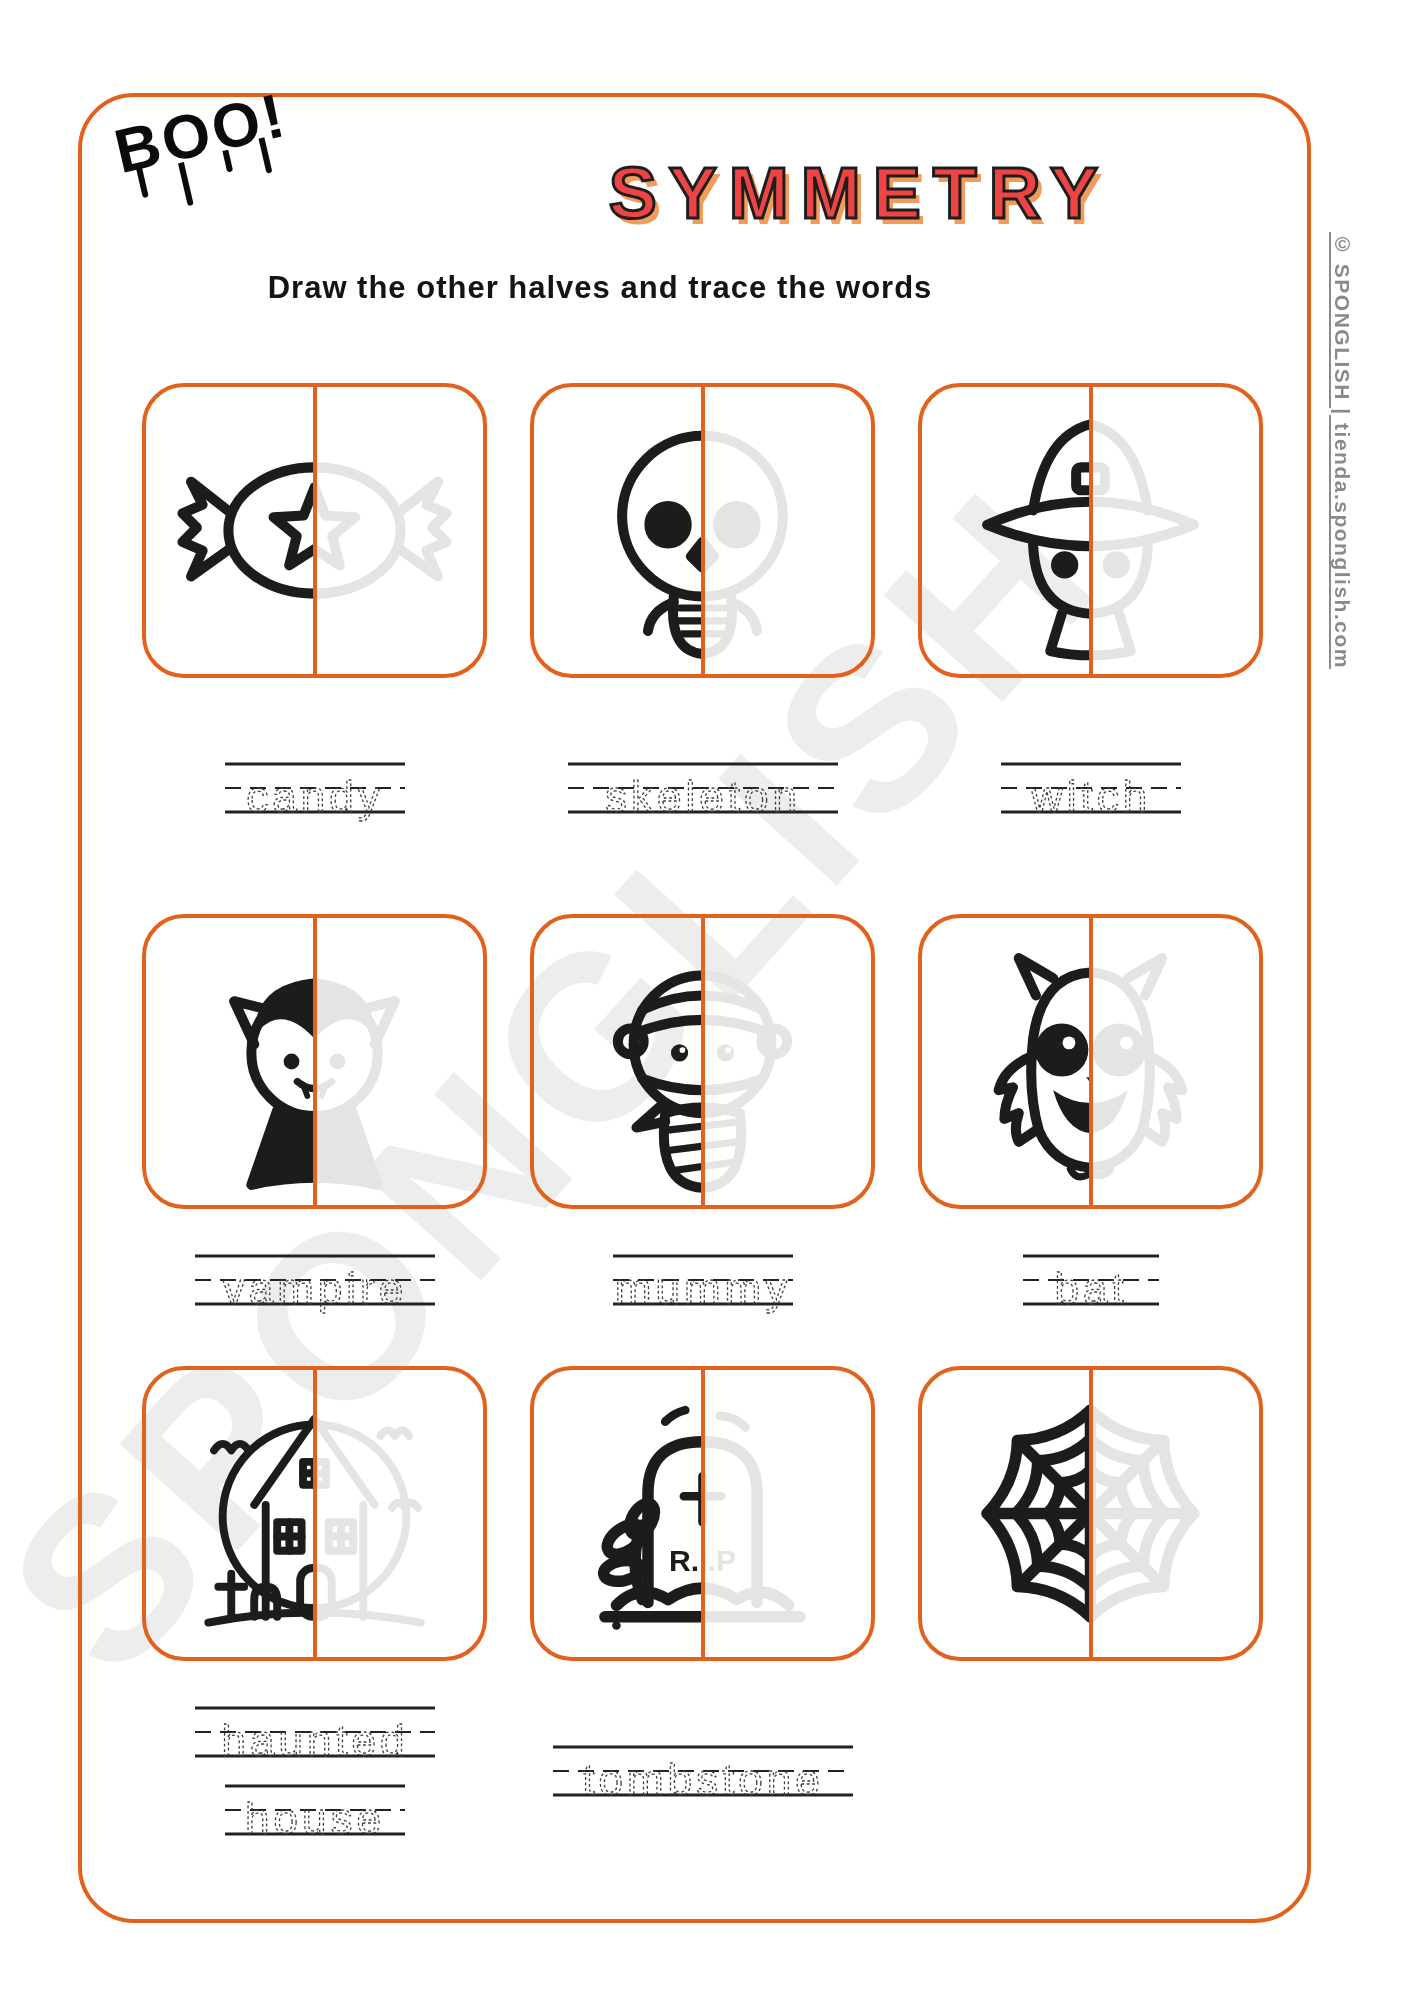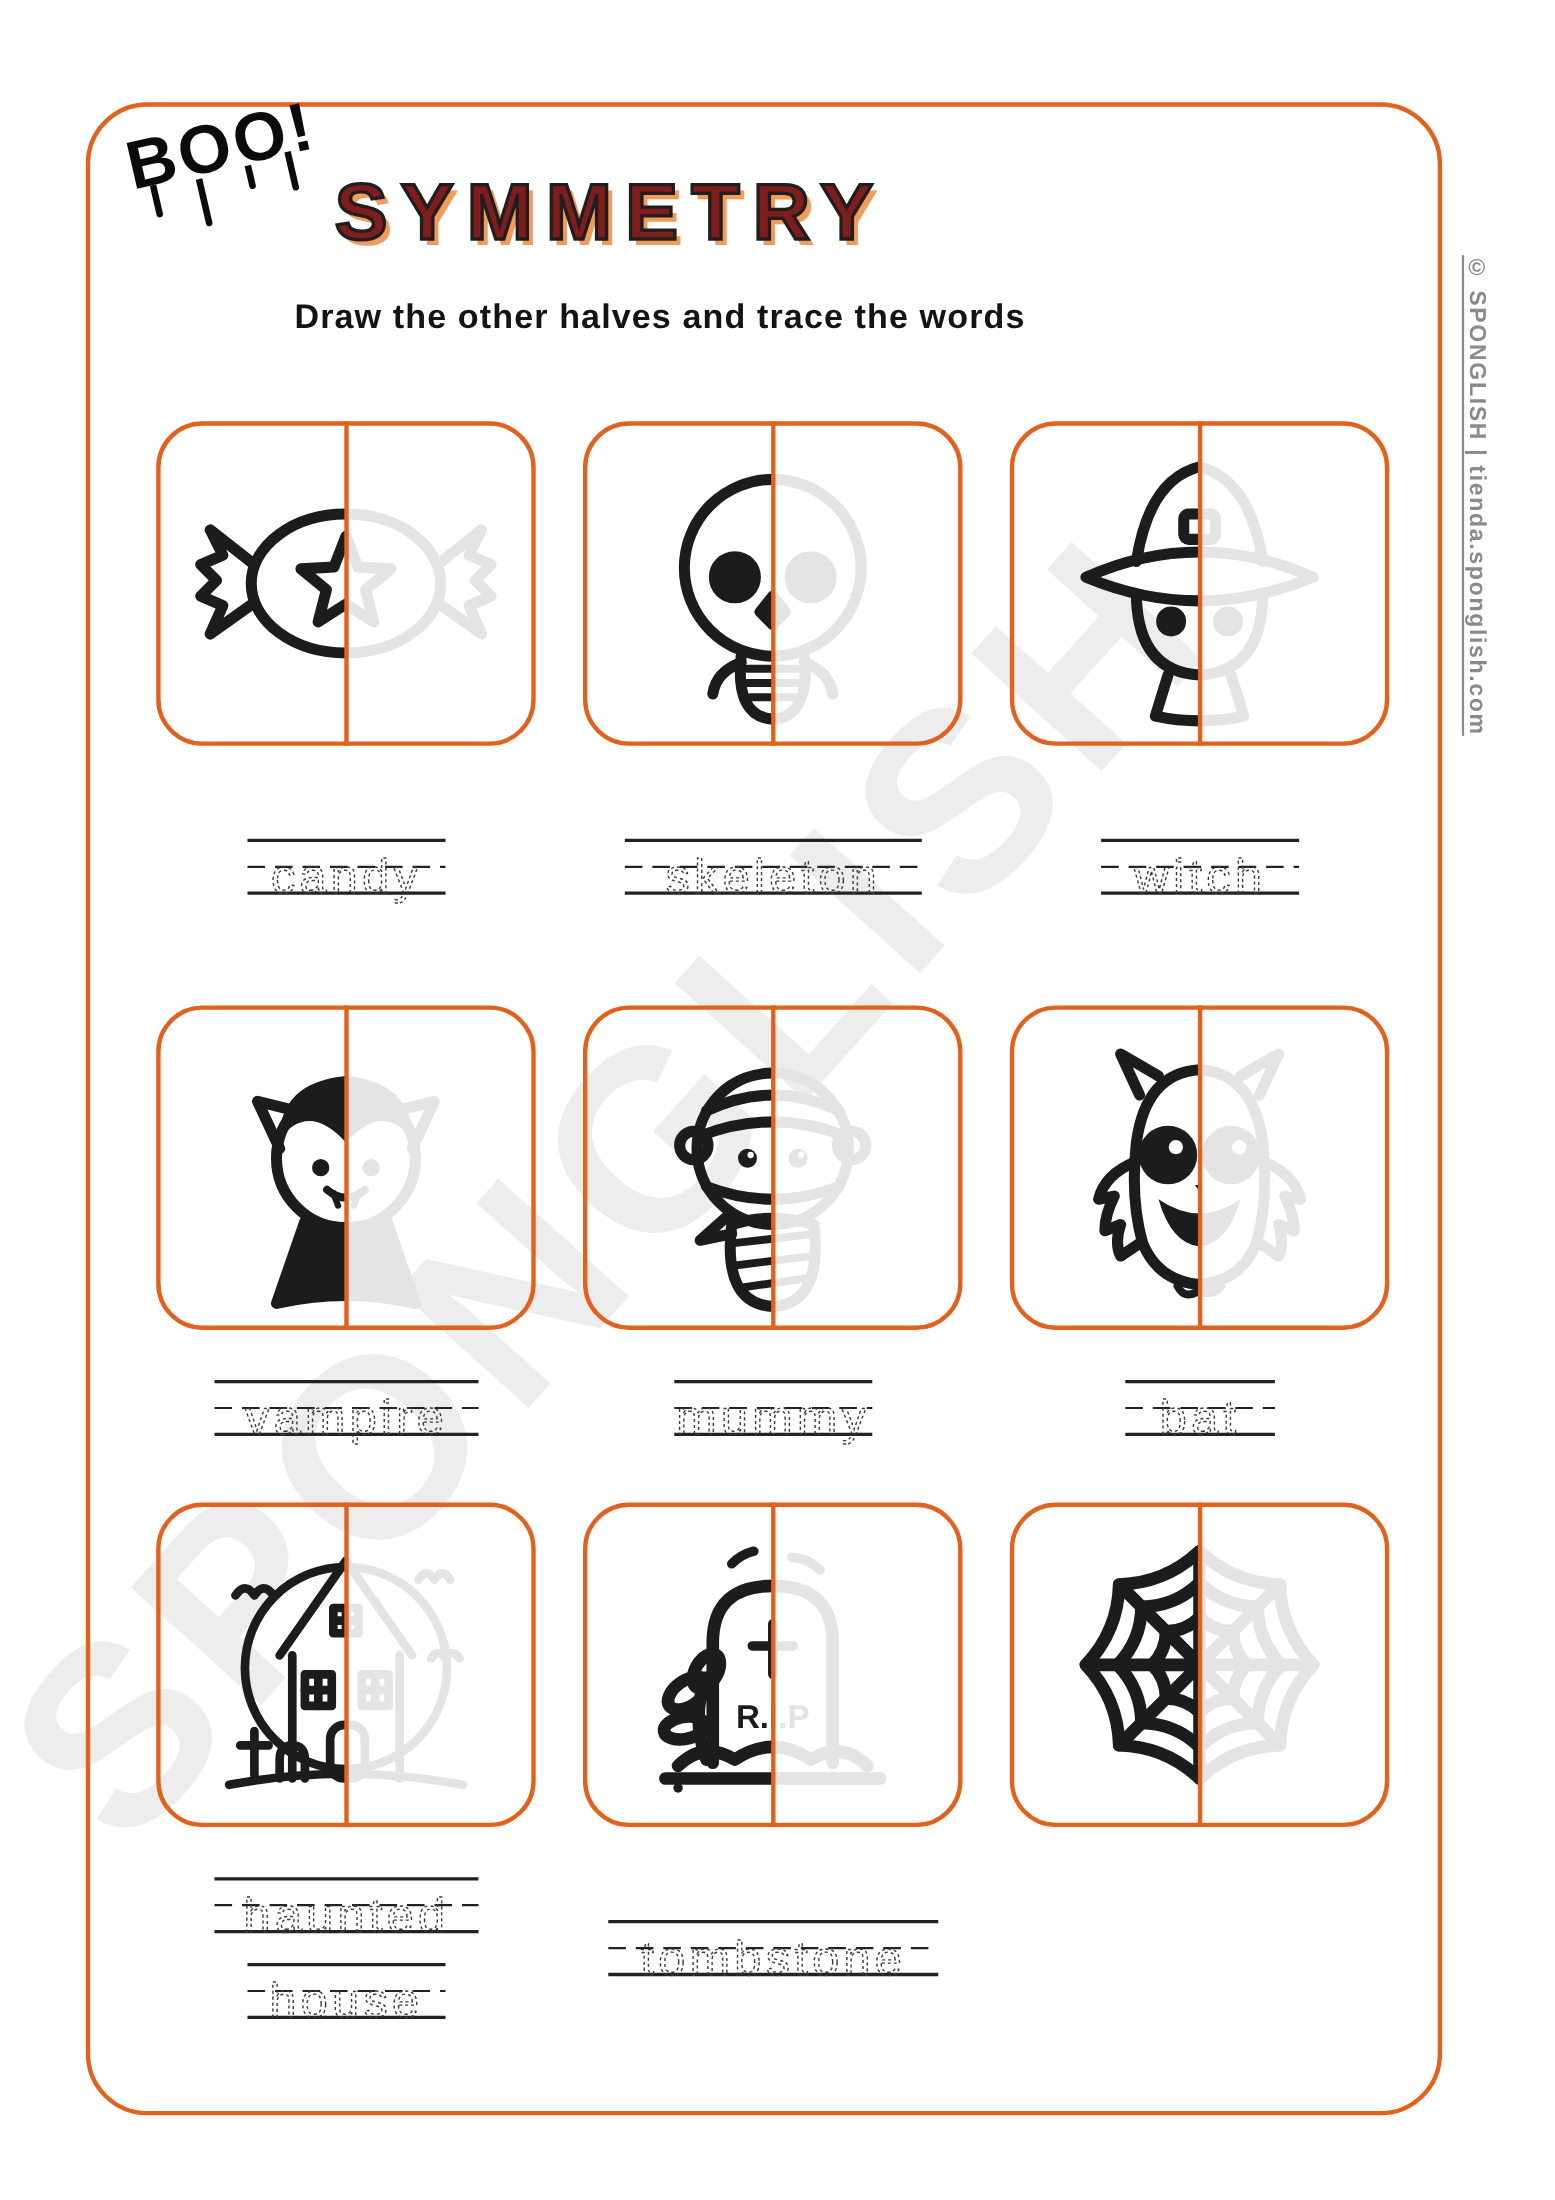--- a/index.html
+++ b/index.html
@@ -26,22 +26,22 @@
     font-size:62px;font-weight:900;letter-spacing:3px;color:#0b0b0b;
     transform:rotate(-13deg);transform-origin:left top;
   }
   .boo .drip{position:absolute;background:#0b0b0b;width:6px;border-radius:0 0 4px 4px;}
   .boo .drip.d1{left:16px;top:56px;height:30px;}
   .boo .drip.d2{left:58px;top:60px;height:44px;}
   .boo .drip.d3{left:104px;top:58px;height:22px;}
   .boo .drip.d4{left:142px;top:54px;height:36px;}
   .title{
     position:absolute;left:0;top:104px;width:1110px;z-index:2;
-    text-align:center;font-size:72px;font-weight:800;letter-spacing:12px;
-    color:#7f1d1d;-webkit-text-stroke:3px #1e1e1e;
+    text-align:right;font-size:72px;font-weight:800;letter-spacing:12px;
+    color:#ef4444;-webkit-text-stroke:3px #1e1e1e;
     text-shadow:5px 6px 0 #F29B5B;
   }
   .subtitle{
     position:absolute;left:0;top:270px;width:1120px;z-index:2;
     text-align:center;font-size:31px;font-weight:bold;color:#141414;letter-spacing:1px;margin-left:40px;
   }
   
   .credit{
     position:absolute;left:1330px;top:232px;z-index:2;
     writing-mode:vertical-rl;font-size:21px;font-weight:bold;color:#8a8a8a;

